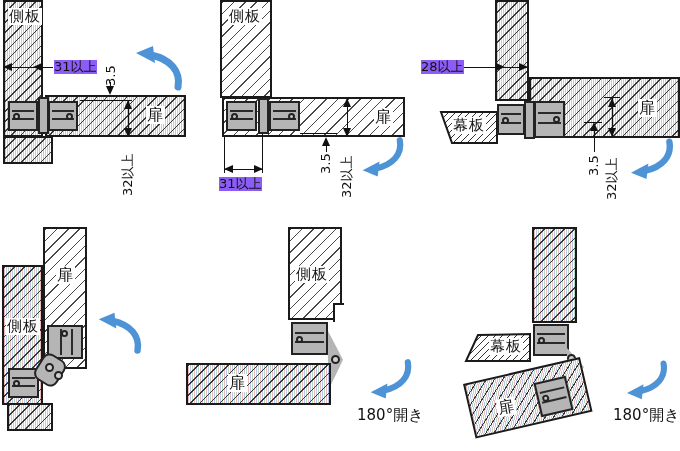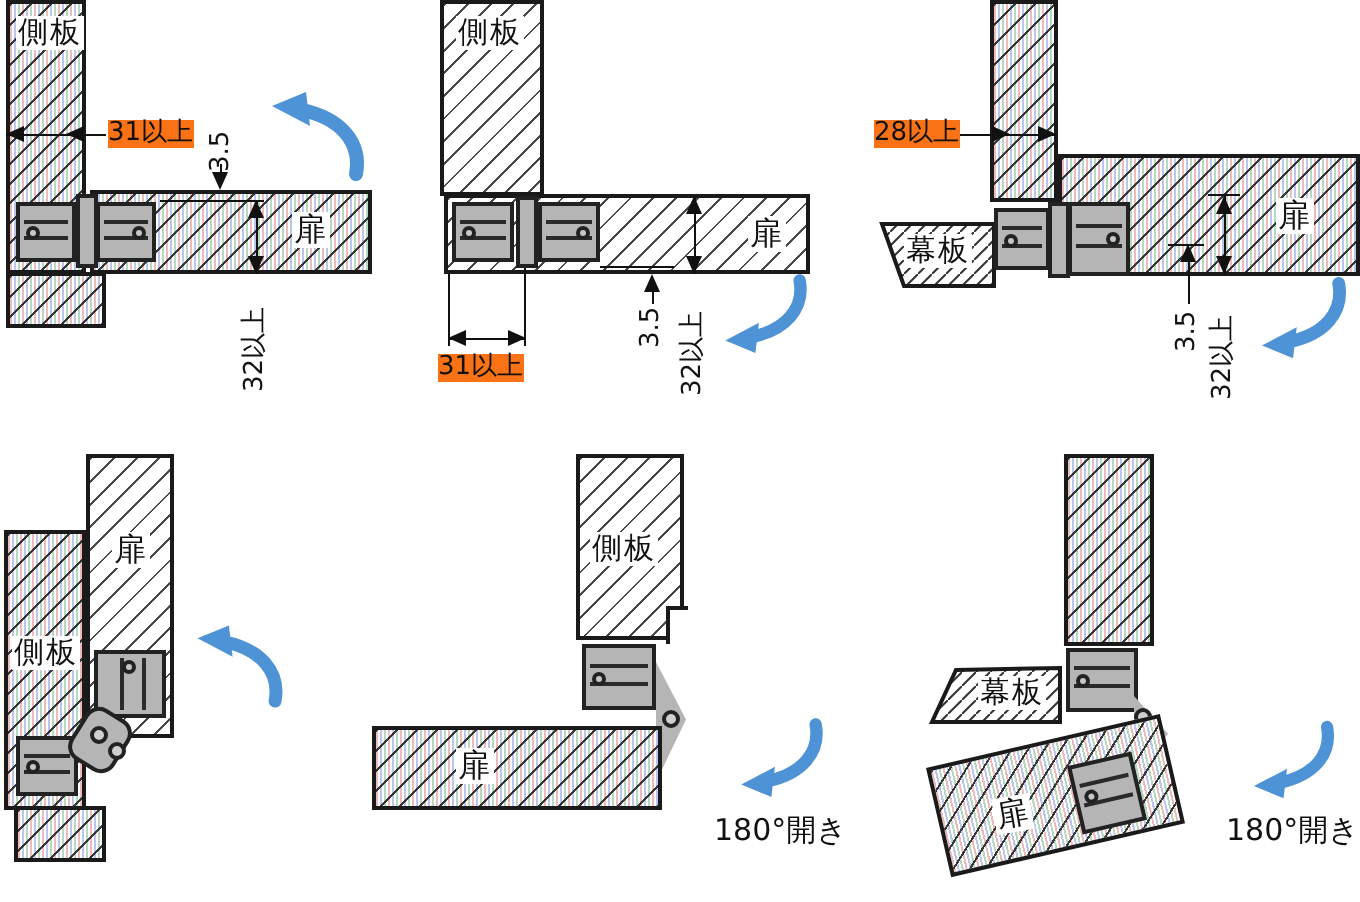--- a/index.html
+++ b/index.html
@@ -14,21 +14,21 @@
       background-image:
         repeating-linear-gradient(135deg,rgba(25,25,25,.85) 0 1px,transparent 1px 7px),
         repeating-linear-gradient(90deg,rgba(200,60,60,.35) 0 1px,transparent 1px 2px,
           rgba(60,90,205,.35) 2px 3px,transparent 3px 4px,
           rgba(50,145,75,.35) 4px 5px,transparent 5px 6px);}
   .ln{background:#111;}
   .tl{width:0;height:0;border-top:4px solid transparent;border-bottom:4px solid transparent;border-right:9px solid #111;}
   .tr{width:0;height:0;border-top:4px solid transparent;border-bottom:4px solid transparent;border-left:9px solid #111;}
   .tu{width:0;height:0;border-left:4px solid transparent;border-right:4px solid transparent;border-bottom:9px solid #111;}
   .td{width:0;height:0;border-left:4px solid transparent;border-right:4px solid transparent;border-top:9px solid #111;}
-  .dim{font-size:13px;white-space:nowrap;background:#f97316;line-height:1.1;}
+  .dim{font-size:13px;white-space:nowrap;background:#8b5cf6;line-height:1.1;}
   .vt{font-size:13px;white-space:nowrap;transform:rotate(-90deg);transform-origin:0 0;background:#fff;line-height:1.0;}
   .lbl{font-size:15px;white-space:nowrap;background:#fff;padding:0 1px;line-height:1.15;letter-spacing:1px;}
   .cap{font-size:15px;white-space:nowrap;line-height:1.1;}
   .hblock{background:#b5b5b5;border:2px solid #222;}
   .hl{position:absolute;display:block;left:2px;right:2px;height:2px;background:#2a2a2a;}
   .hdot{position:absolute;display:block;width:7px;height:7px;border:2px solid #222;border-radius:50%;background:#c6c6c6;box-sizing:border-box;}
   .hbar{background:#b5b5b5;border:2px solid #222;}
   .arm{background:#b5b5b5;}
   .pv{width:9px;height:9px;border:2px solid #222;border-radius:50%;background:#cfcfcf;}
   svg.arrow path{fill:none;stroke:#4e93d5;stroke-width:7;stroke-linecap:round;}
@@ -128,21 +128,21 @@
       <i class="hdot" style="left:3px;top:40%"></i>
   </div>
   <div class="abs hblock" style="left:534px;top:101px;width:31px;height:37px">
     <i class="hl" style="top:26%"></i>
       <i class="hl" style="top:58%"></i>
       <i class="hdot" style="right:3px;left:auto;top:40%"></i>
   </div>
   <div class="abs ln" style="left:455px;top:67px;width:73px;height:1px"></div>
   <div class="abs tr" style="left:496px;top:63px"></div>
   <div class="abs tr" style="left:519px;top:63px"></div>
-  <div class="abs dim" style="left:437px;top:60px">28以上</div>
+  <div class="abs dim" style="left:421px;top:60px">28以上</div>
   <div class="abs ln" style="left:584px;top:122px;width:18px;height:1px"></div>
   <div class="abs tu" style="left:590px;top:122px"></div>
   <div class="abs ln" style="left:594px;top:131px;width:1px;height:21px"></div>
   <div class="abs vt" style="left:587px;top:176px">3.5</div>
   <div class="abs ln" style="left:604px;top:97px;width:16px;height:1px"></div>
   <div class="abs ln" style="left:612px;top:98px;width:1px;height:39px"></div>
   <div class="abs tu" style="left:608px;top:98px"></div>
   <div class="abs td" style="left:608px;top:128px"></div>
   <div class="abs vt" style="left:605px;top:200px">32以上</div>
   <div class="abs lbl" style="left:638px;top:99px;font-size:16px">扉</div>

